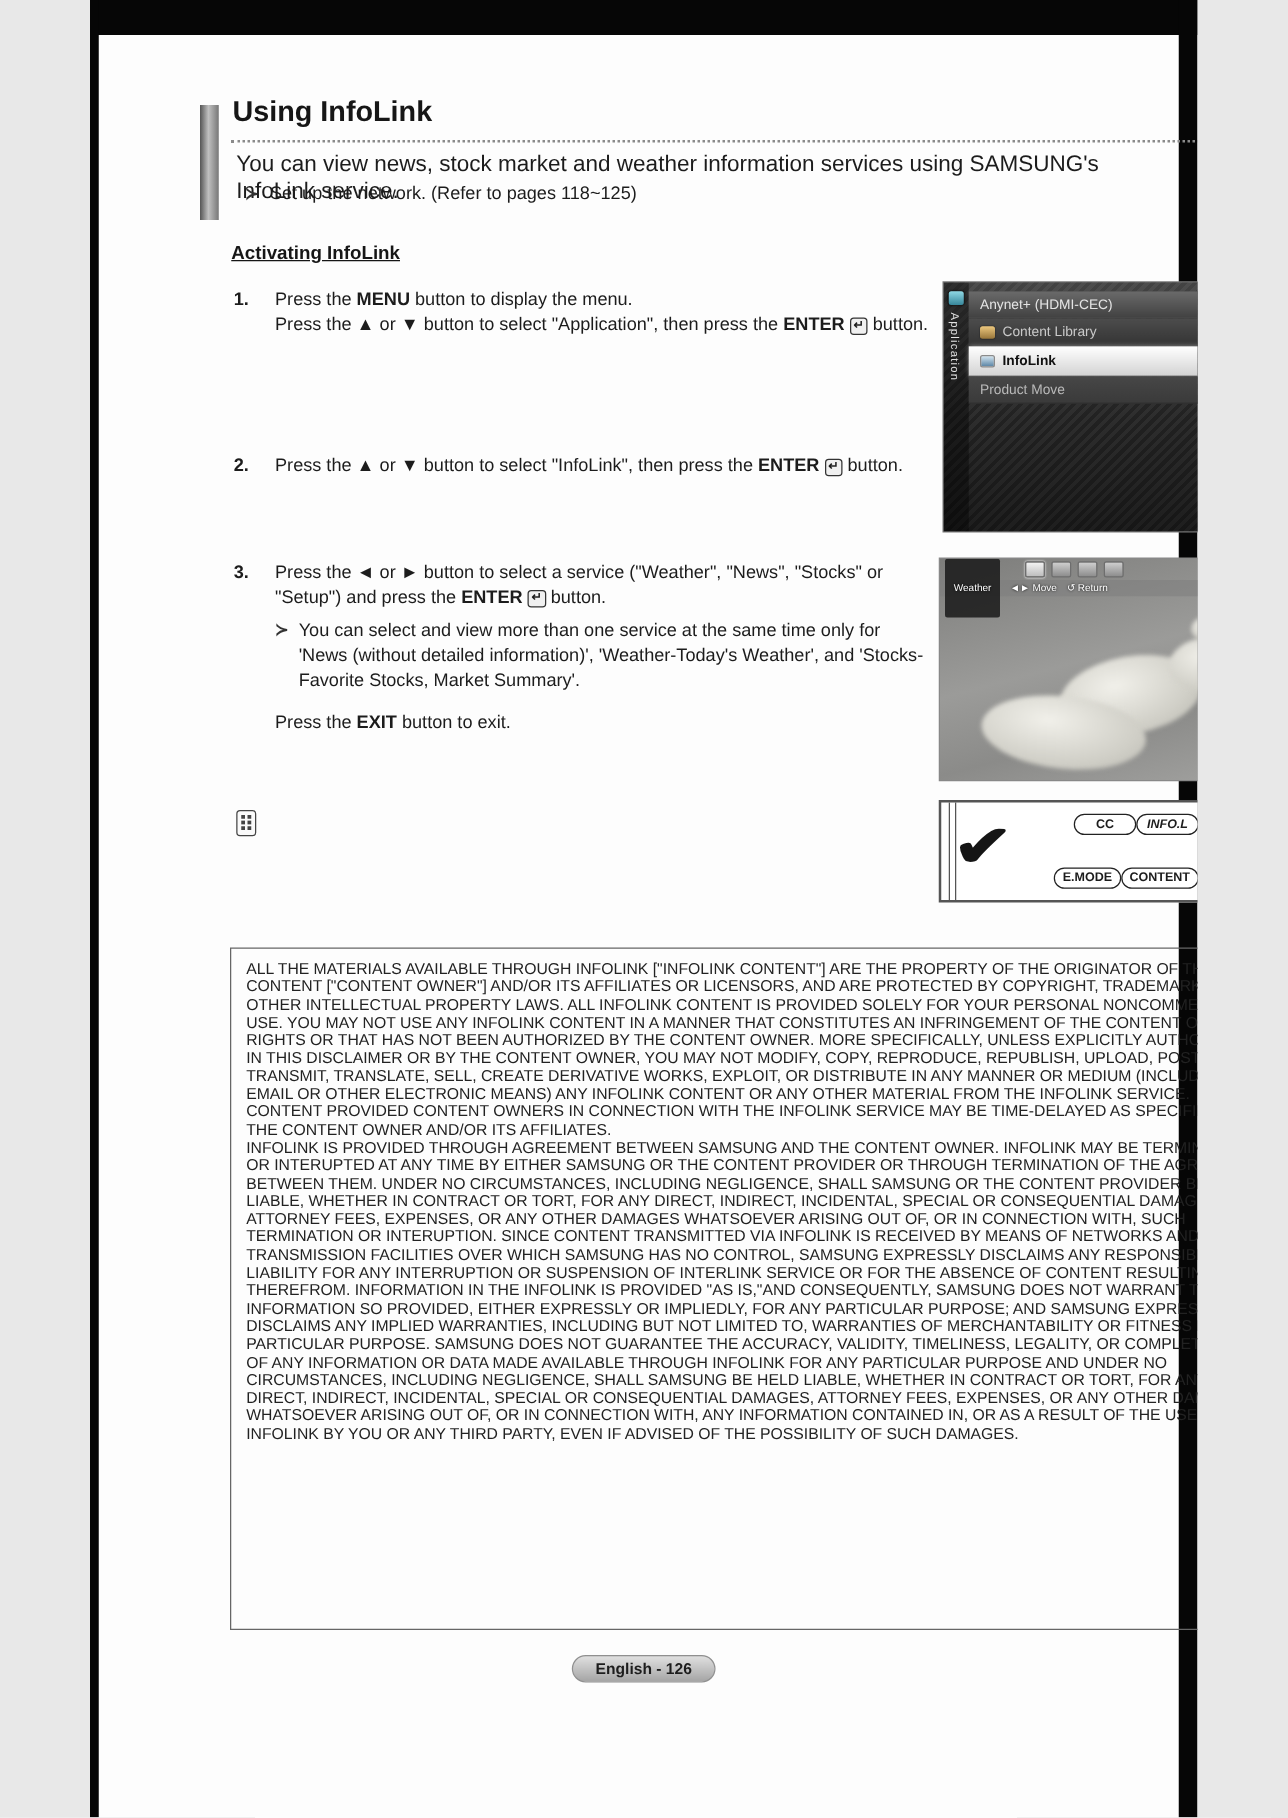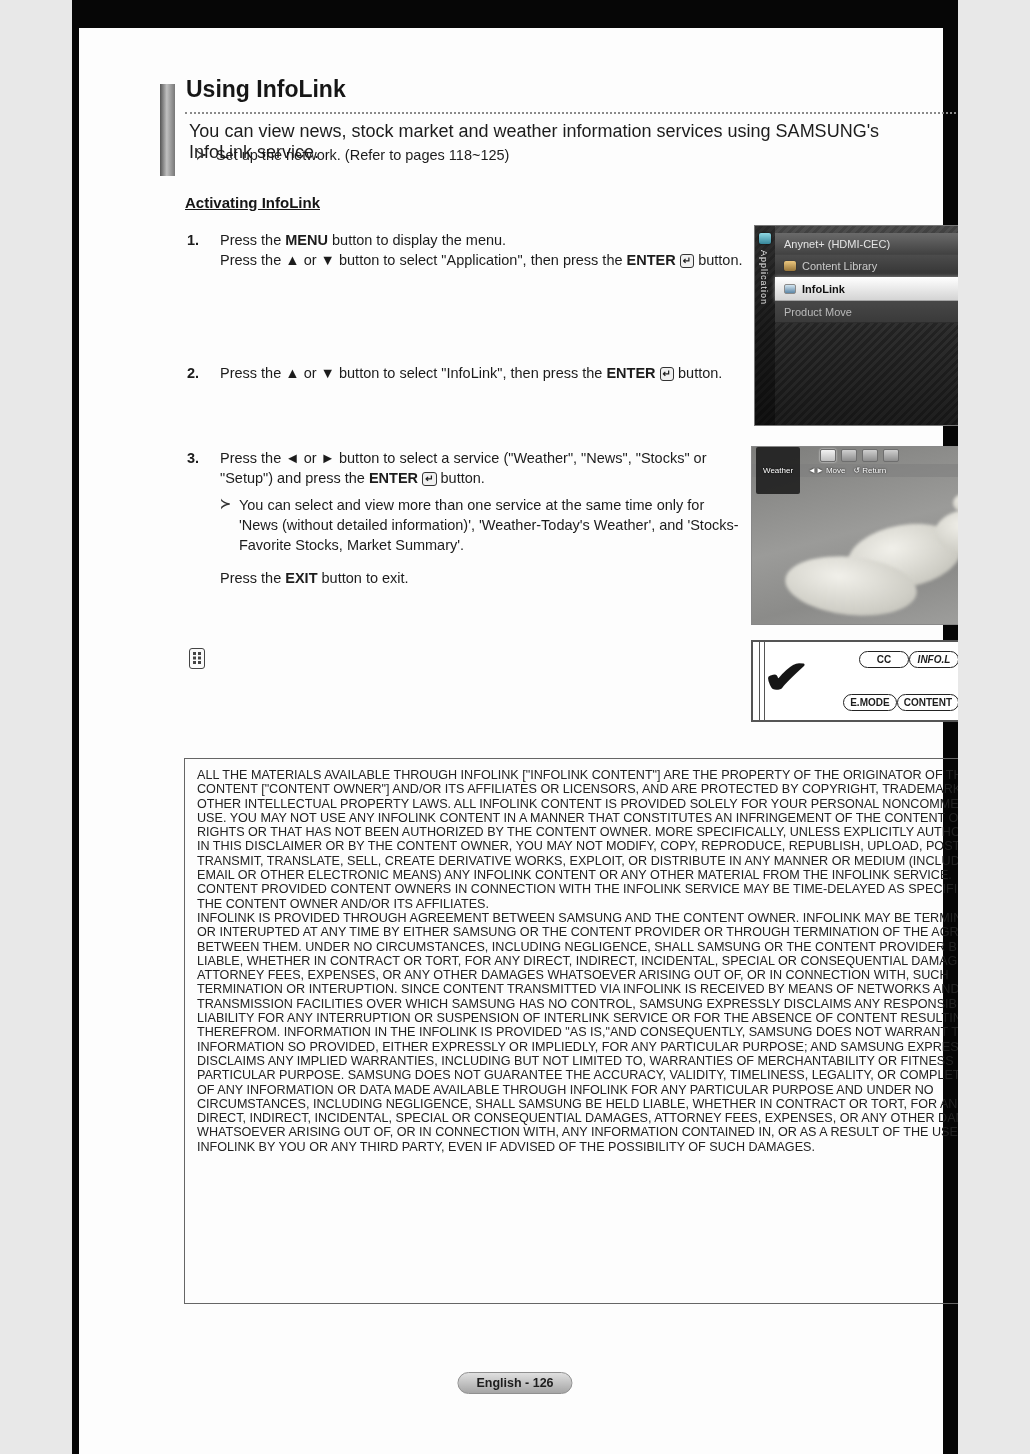--- a/index.html
+++ b/index.html
@@ -93,21 +93,21 @@
     padding:2px 6px;font-size:10px;font-weight:bold;background:#fff;box-sizing:border-box;}
   .rp-btn.it{font-style:italic;}
   .v-logo{position:absolute;left:14px;top:12px;font-size:46px;font-weight:bold;color:#151515;
     transform:scaleX(1.25);z-index:3;line-height:1;}
 
   
   .legal{position:absolute;left:112px;top:758px;width:841px;height:546px;border:1.5px solid #666;
     box-sizing:border-box;padding:9px 12px;font-size:12.6px;line-height:14.3px;color:#222;overflow:hidden;}
   .legal p{margin:0;}
 
-  .footer-pill{position:absolute;left:50%;top:1372px;transform:translateX(-50%);
+  .footer-pill{position:absolute;left:50%;top:1324px;transform:translateX(-50%);
     background:linear-gradient(180deg,#e0e0e0,#a5a5a5);border:1px solid #909090;border-radius:13px;
     padding:3px 18px;font-size:12.5px;font-weight:bold;color:#1d1d1d;white-space:nowrap;}
 </style>
 </head>
 <body>
 
 <div class="page">
   <div class="frame-top"></div>
   <div class="frame-left"></div>
   <div class="frame-right"></div>

